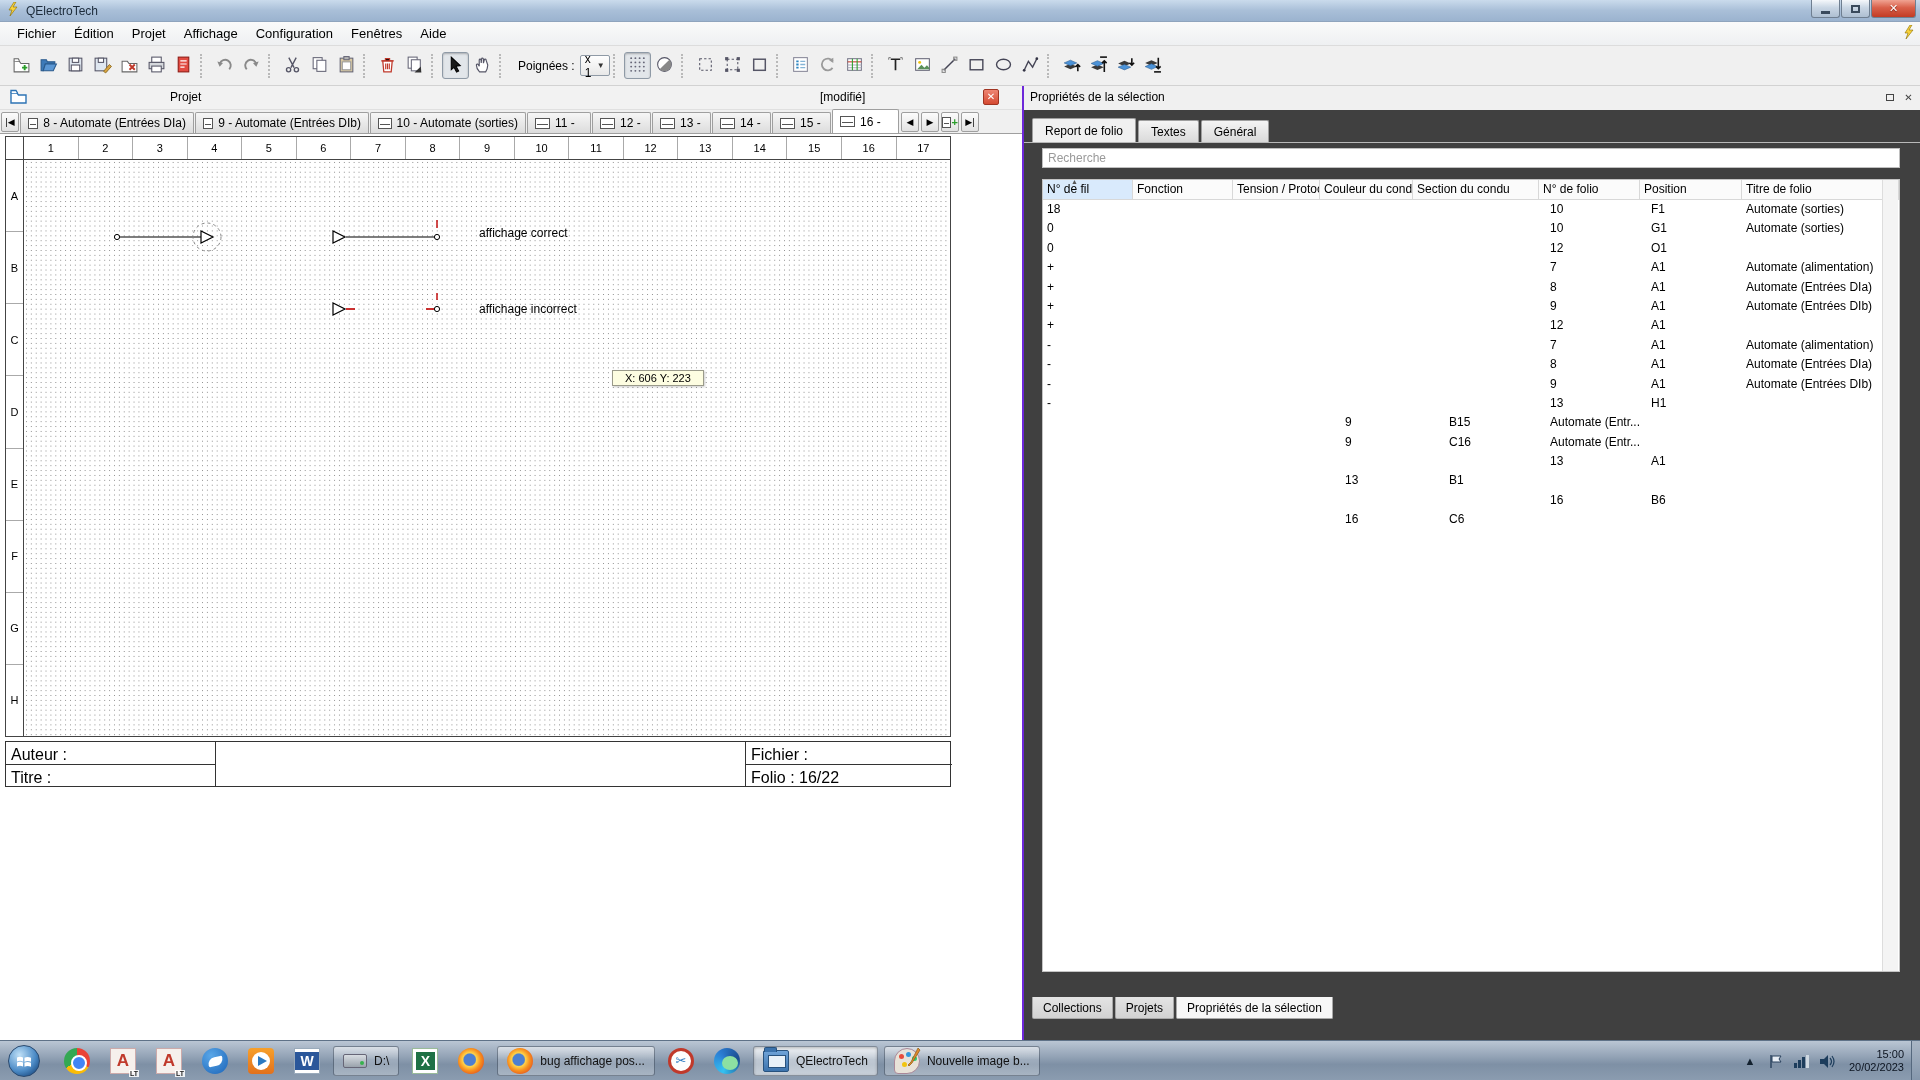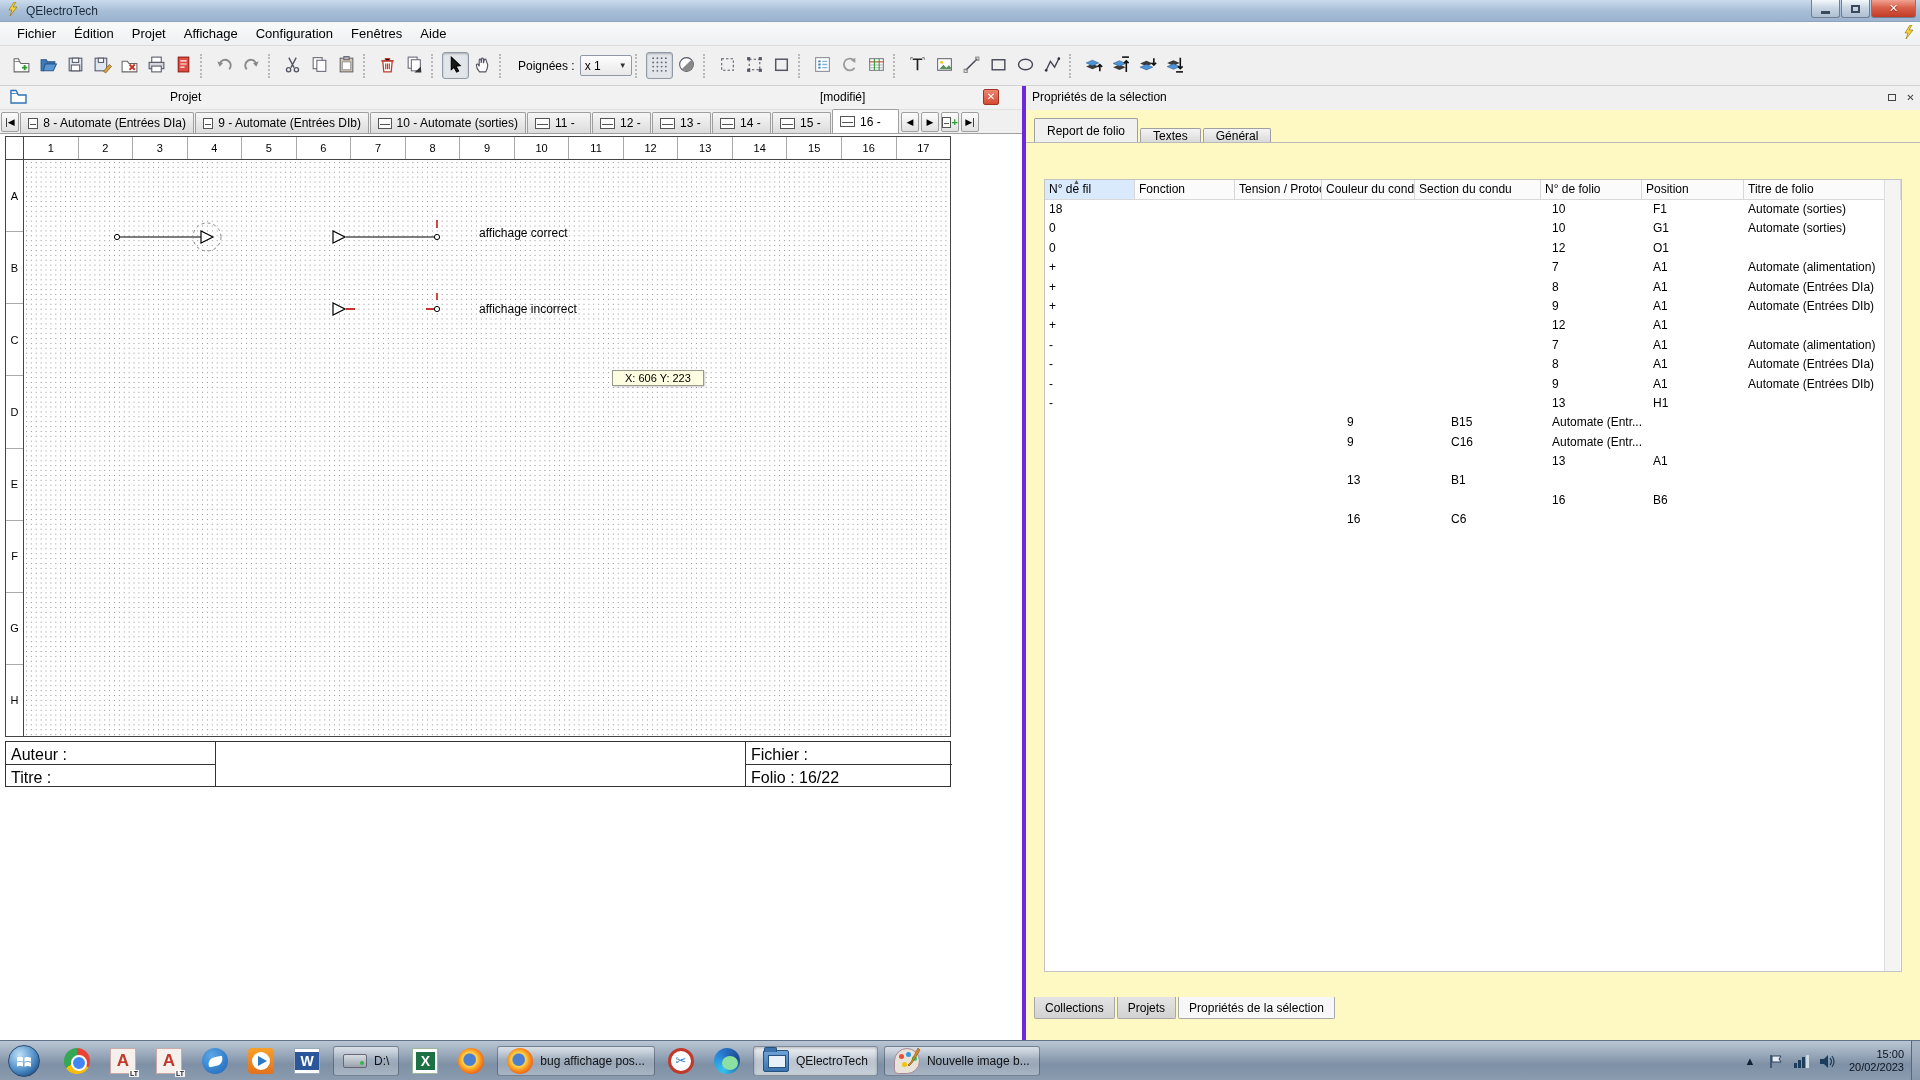--- a/index.html
+++ b/index.html
@@ -25,21 +25,21 @@
 .menu-item { padding:3px 9px; font-size:13px; }
 #menu-corner { position:absolute; right:4px; top:3px; }
 
 
 #toolbar { position:absolute; left:0; top:46px; width:1920px; height:40px; background:#f0f0f0;
   border-bottom:1px solid #d2d2d2; display:flex; align-items:center; padding-left:8px; }
 .tb-sep { width:6px; height:24px; border-left:2px dotted #b9b9b9; margin:0 5px 0 3px; }
 .tb-btn { width:27px; height:27px; display:flex; align-items:center; justify-content:center; border:1px solid transparent; border-radius:3px; }
 .tb-btn.pressed { background:#e2e6ea; border:1px solid #8f9aa6; box-shadow:inset 0 1px 2px rgba(0,0,0,.25); }
 .tb-label { font-size:12px; margin:0 5px 0 8px; }
-.tb-combo { width:52px; height:21px; border:1px solid #8f9aa6; border-radius:2px; background:linear-gradient(#fefefe,#e8e8e8);
+.tb-combo { width:30px; height:21px; border:1px solid #8f9aa6; border-radius:2px; background:linear-gradient(#fefefe,#e8e8e8);
   display:flex; align-items:center; justify-content:space-between; padding:0 4px; font-size:12px; }
 .tb-combo .caret { font-size:8px; color:#333; }
 
 
 #main { position:absolute; left:0; top:86px; width:1920px; height:954px; }
 #mdi { position:absolute; left:0; top:0; width:1022px; height:954px; background:#fff; }
 
 #mdi-header { position:absolute; left:0; top:0; width:1022px; height:24px; background:#f2f2f2; border-bottom:1px solid #e0e0e0; }
 #mdi-header .ftitle { position:absolute; left:170px; top:4px; }
 #mdi-header .fmod { position:absolute; left:820px; top:4px; }
@@ -76,28 +76,28 @@
 
 #cartouche { position:absolute; left:0; top:605px; width:946px; height:46px; border:1px solid #333; background:#fff; }
 .cart-cell { position:absolute; border-color:#333; font-size:16px; padding:4px 0 0 5px; }
 .c-auteur { left:0; top:0; width:210px; height:23px; border-bottom:1px solid #333; border-right:1px solid #333; }
 .c-date { left:0; top:23px; width:210px; height:21px; border-right:1px solid #333; }
 .c-mid { left:210px; top:0; width:530px; height:44px; border-right:1px solid #333; }
 .c-fichier { left:740px; top:0; width:206px; height:23px; border-bottom:1px solid #333; }
 .c-folio { left:740px; top:23px; width:206px; height:21px; }
 
 
-#rightpanel { position:absolute; left:1022px; top:0; width:898px; height:954px; background:#fef9c3; border-left:4px solid #6d28d9;padding-left:40px; }
+#rightpanel { position:absolute; left:1022px; top:0; width:898px; height:954px; background:#404040; border-left:2px solid #6d28d9;padding-left:40px; }
 #rp-header { position:absolute; left:0; top:0; width:898px; height:24px; background:#f0f0f0; }
 #rp-header .rp-title { position:absolute; left:6px; top:4px; font-size:12px; }
 .rp-hbtn { position:absolute; top:4px; width:17px; height:15px; display:flex; align-items:center; justify-content:center; font-size:10px; color:#444; border:1px solid transparent; }
 #rp-float { right:24px; } #rp-close { right:5px; }
 #rp-float .sq { width:8px; height:7px; border:1px solid #444; }
 #rp-tabs { position:absolute; left:8px; top:32px; height:24px; display:flex; align-items:flex-end; }
-.rp-tab { height:14px; padding:0 12px; display:flex; align-items:center; border:1px solid #9f9f9f; border-bottom:none;
+.rp-tab { height:22px; padding:0 12px; display:flex; align-items:center; border:1px solid #9f9f9f; border-bottom:none;
   background:linear-gradient(#f4f4f4,#dadada); font-size:12px; margin-right:2px; border-radius:2px 2px 0 0; }
 .rp-tab.active { height:24px; background:#f0f0f0; position:relative; z-index:2; }
 #rp-pageline { position:absolute; left:0; top:56px; width:898px; border-top:1px solid #b9b9b9; }
 #rp-search { position:absolute; left:18px; top:62px; width:858px; height:20px; border:1px solid #bfbfbf; background:#fff; padding:0 5px; font-size:12px; color:#9a9a9a; display:flex; align-items:center; }
 #rp-table { position:absolute; left:18px; top:93px; width:858px; height:793px; background:#fff; border:1px solid #c4c4c4; overflow:hidden; }
 #rp-thead { display:flex; height:20px; background:#fbfbfb; border-bottom:1px solid #d8d8d8; }
 .th { border-right:1px solid #d8d8d8; font-size:12px; padding:2px 0 0 4px; white-space:nowrap; overflow:hidden; position:relative; }
 .th.sel { background:#d9eafc; }
 .th.sel .sort { position:absolute; top:-2px; left:28px; font-size:7px; color:#555; }
 .tr { display:flex; height:19.4px; }
@@ -585,20 +585,21 @@
             <span class="sq"></span>
           </div>
         <div class="rp-hbtn" id="rp-close">✕</div>
       </div>
       <div id="rp-tabs">
           <div class="rp-tab active">Report de folio</div>
           <div class="rp-tab">Textes</div>
           <div class="rp-tab">Général</div>
         </div>
       <div id="rp-pageline"></div>
+      <div id="rp-search">Recherche</div>
       <div id="rp-table">
         <div id="rp-thead">
             <div class="th sel" style="width: 90px;"><span class="sort">▲</span><span>N° de fil</span></div>
             <div class="th" style="width: 100px;"><span>Fonction</span></div>
             <div class="th" style="width: 87px;"><span>Tension / Protoco</span></div>
             <div class="th" style="width: 93px;"><span>Couleur du condu</span></div>
             <div class="th" style="width: 126px;"><span>Section du condu</span></div>
             <div class="th" style="width: 101px;"><span>N° de folio</span></div>
             <div class="th" style="width: 102px;"><span>Position</span></div>
             <div class="th" style="width: 157px;"><span>Titre de folio</span></div>

